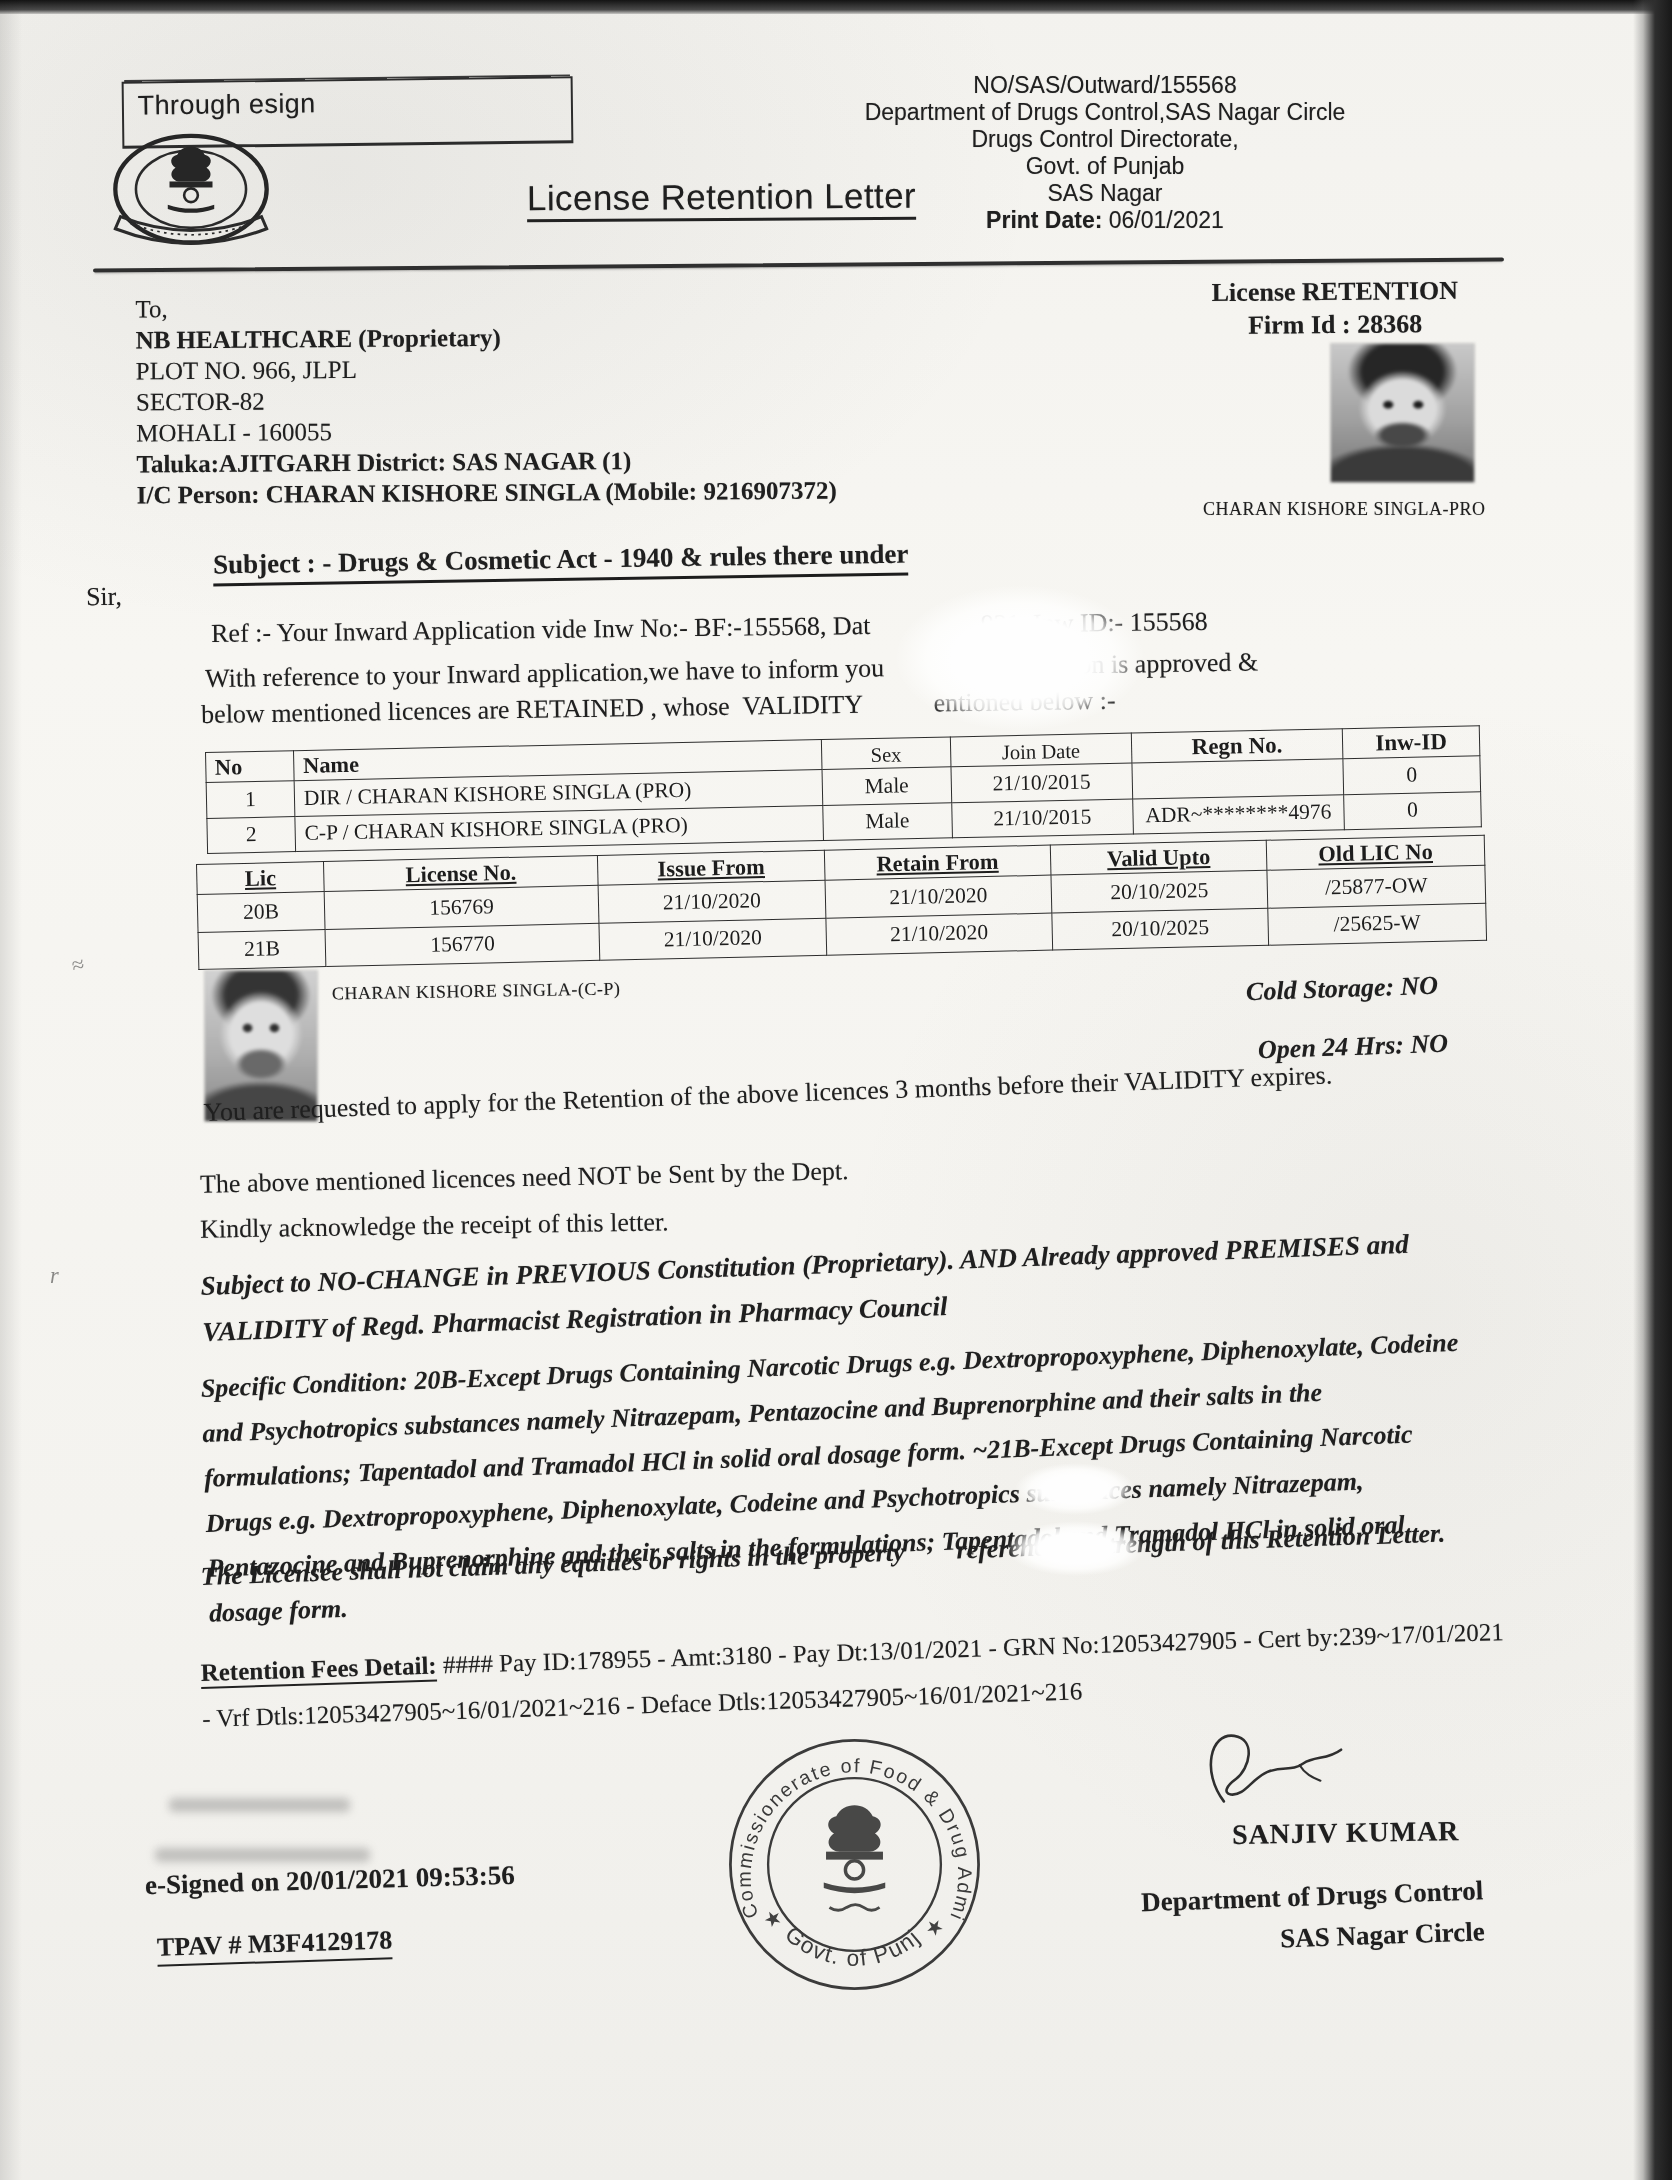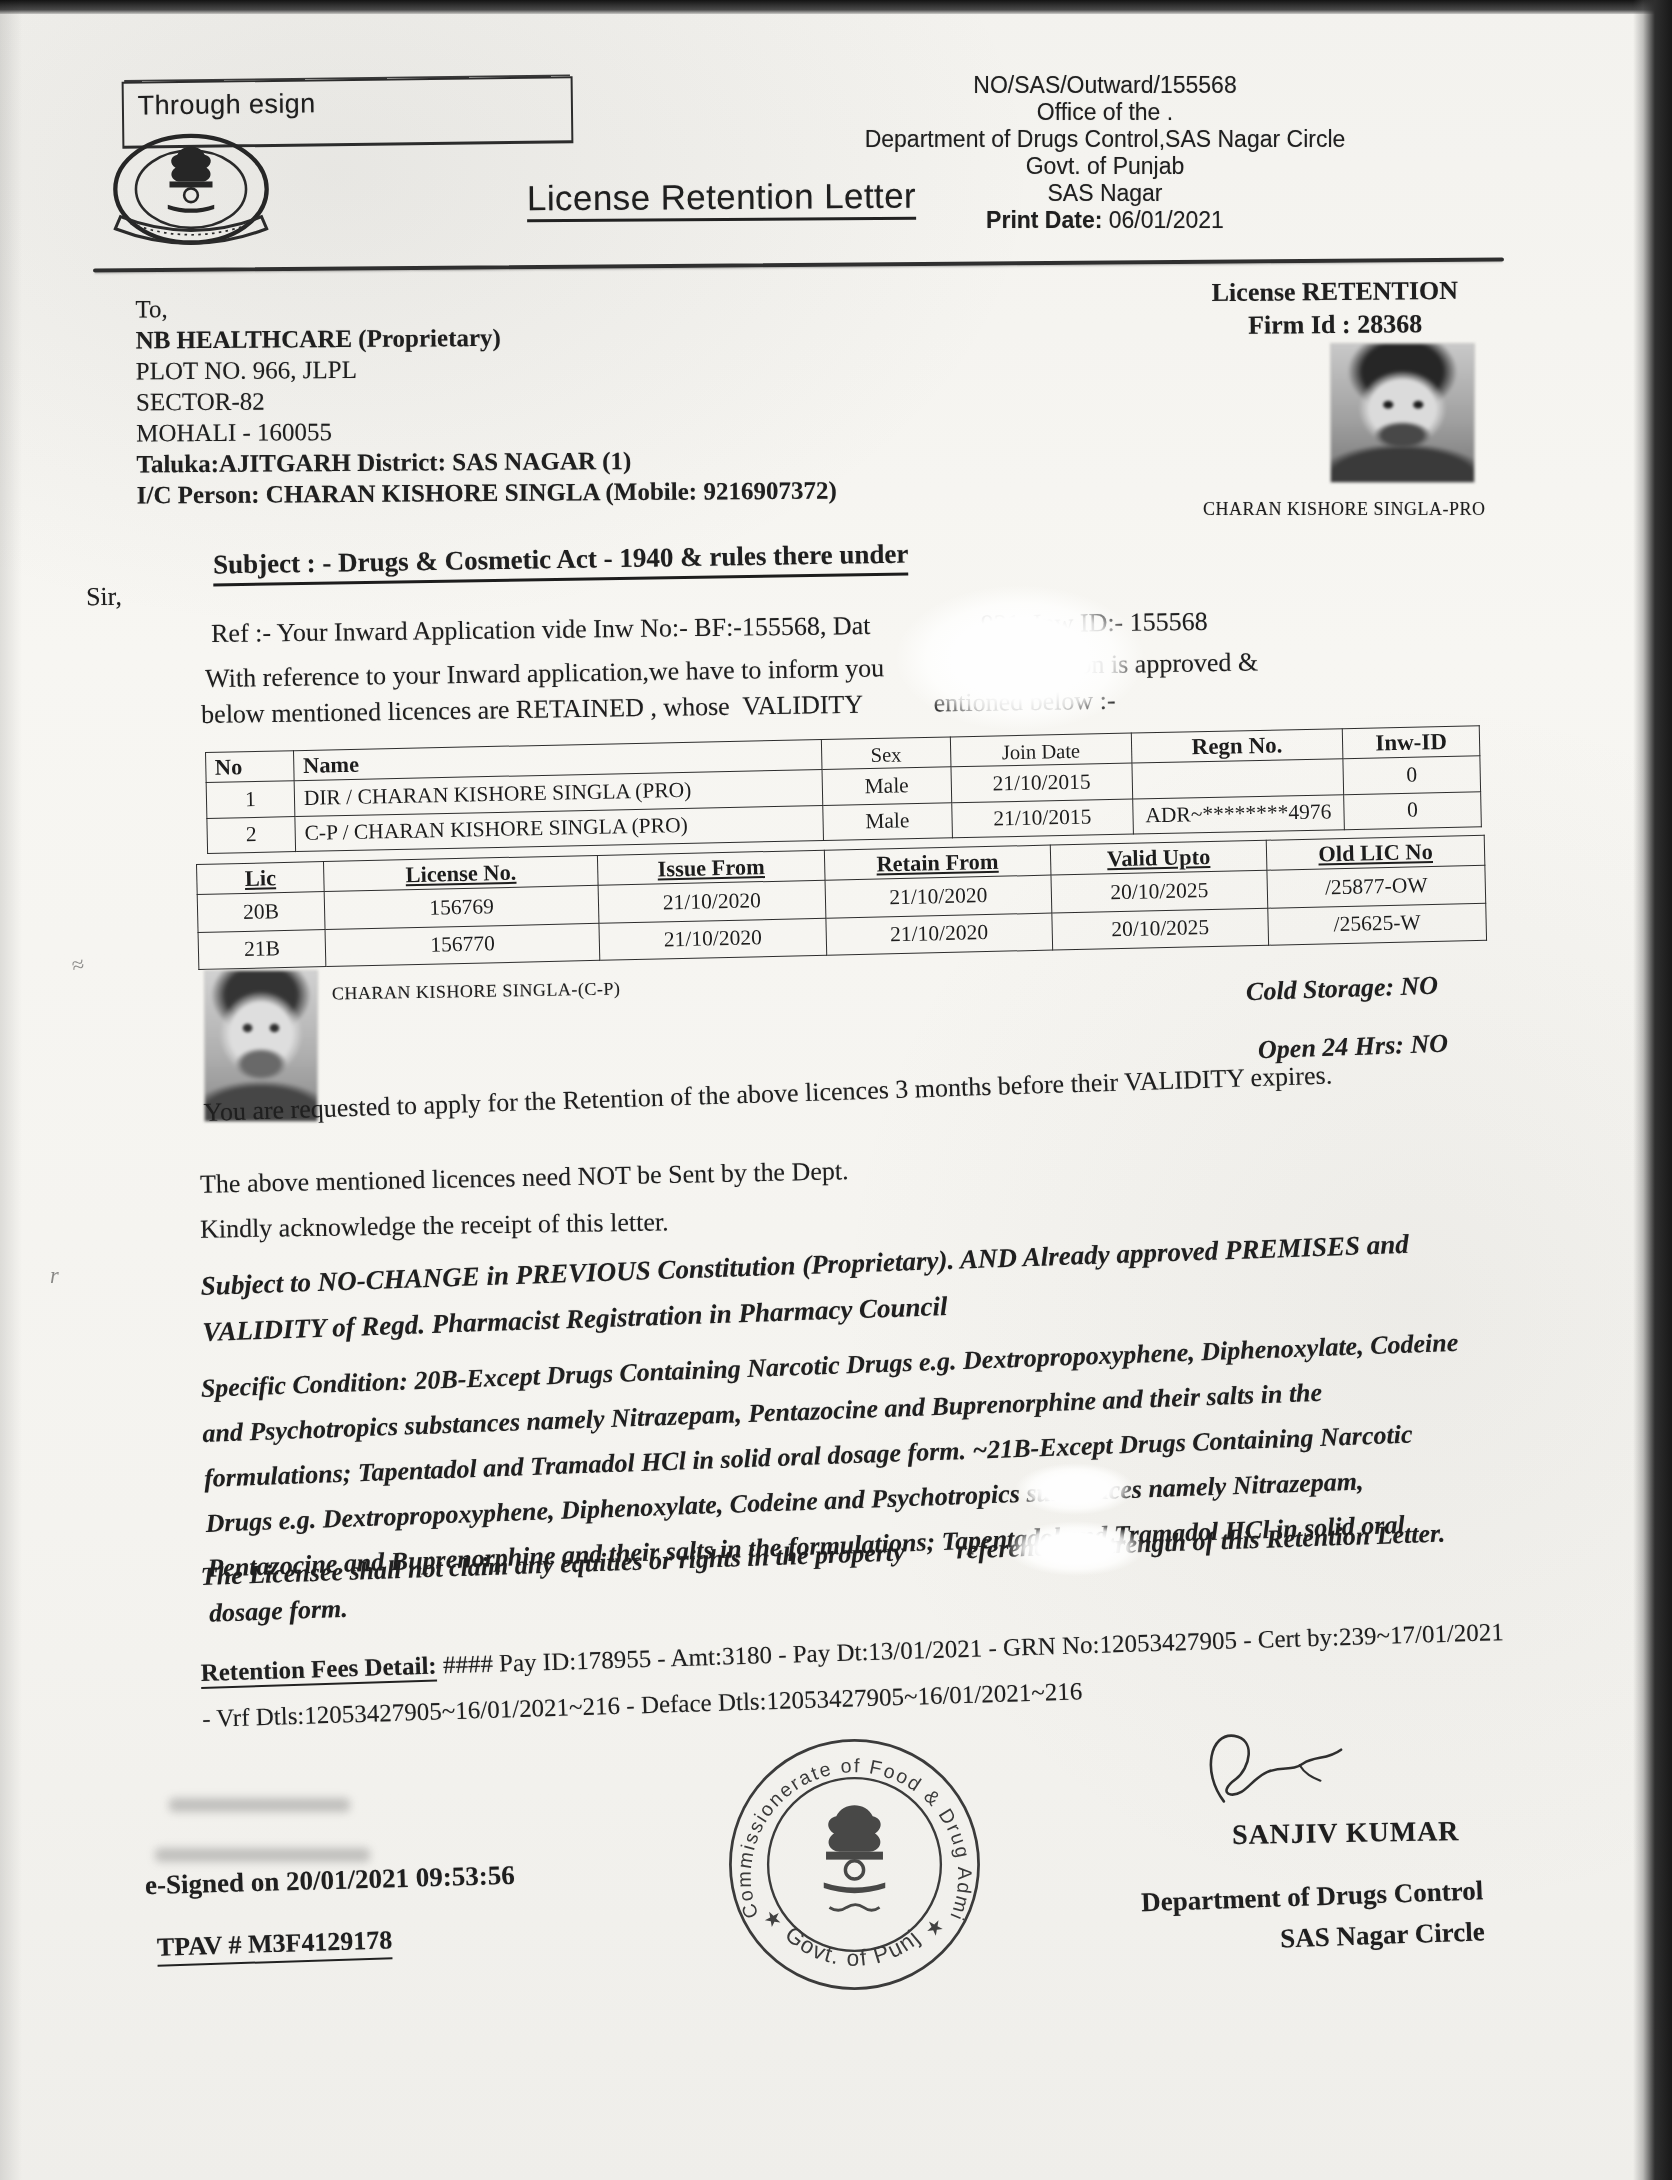--- a/index.html
+++ b/index.html
@@ -135,22 +135,22 @@
       <path d="M-27 24 Q 0 33 27 24 L 27 29 Q 0 38 -27 29 Z"></path>
     </g>
     <path d="M18 102 Q 100 134 182 102 L 188 116 Q 100 150 12 116 Z" fill="none" stroke="#2b2b2b" stroke-width="3.5"></path>
     <path d="M30 110 Q 100 136 170 110" fill="none" stroke="#2b2b2b" stroke-width="2" stroke-dasharray="3 5"></path>
   </svg>
 
   <div class="abs doc-title sans ink">License Retention Letter</div>
 
   <div class="abs meta sans ink">
     <div>NO/SAS/Outward/155568</div>
-    <div>Office of the .</div>
     <div>Department of Drugs Control,SAS Nagar Circle</div>
+    <div>Drugs Control Directorate,</div>
     <div>Govt. of Punjab</div>
     <div>SAS Nagar</div>
     <div><span class="pd">Print Date:</span><span> 06/01/2021</span></div>
   </div>
 
   <div class="abs hr-main"></div>
 
   <div class="abs lic-ret ink">
     <div>License RETENTION</div>
     <div>Firm Id : 28368</div>

